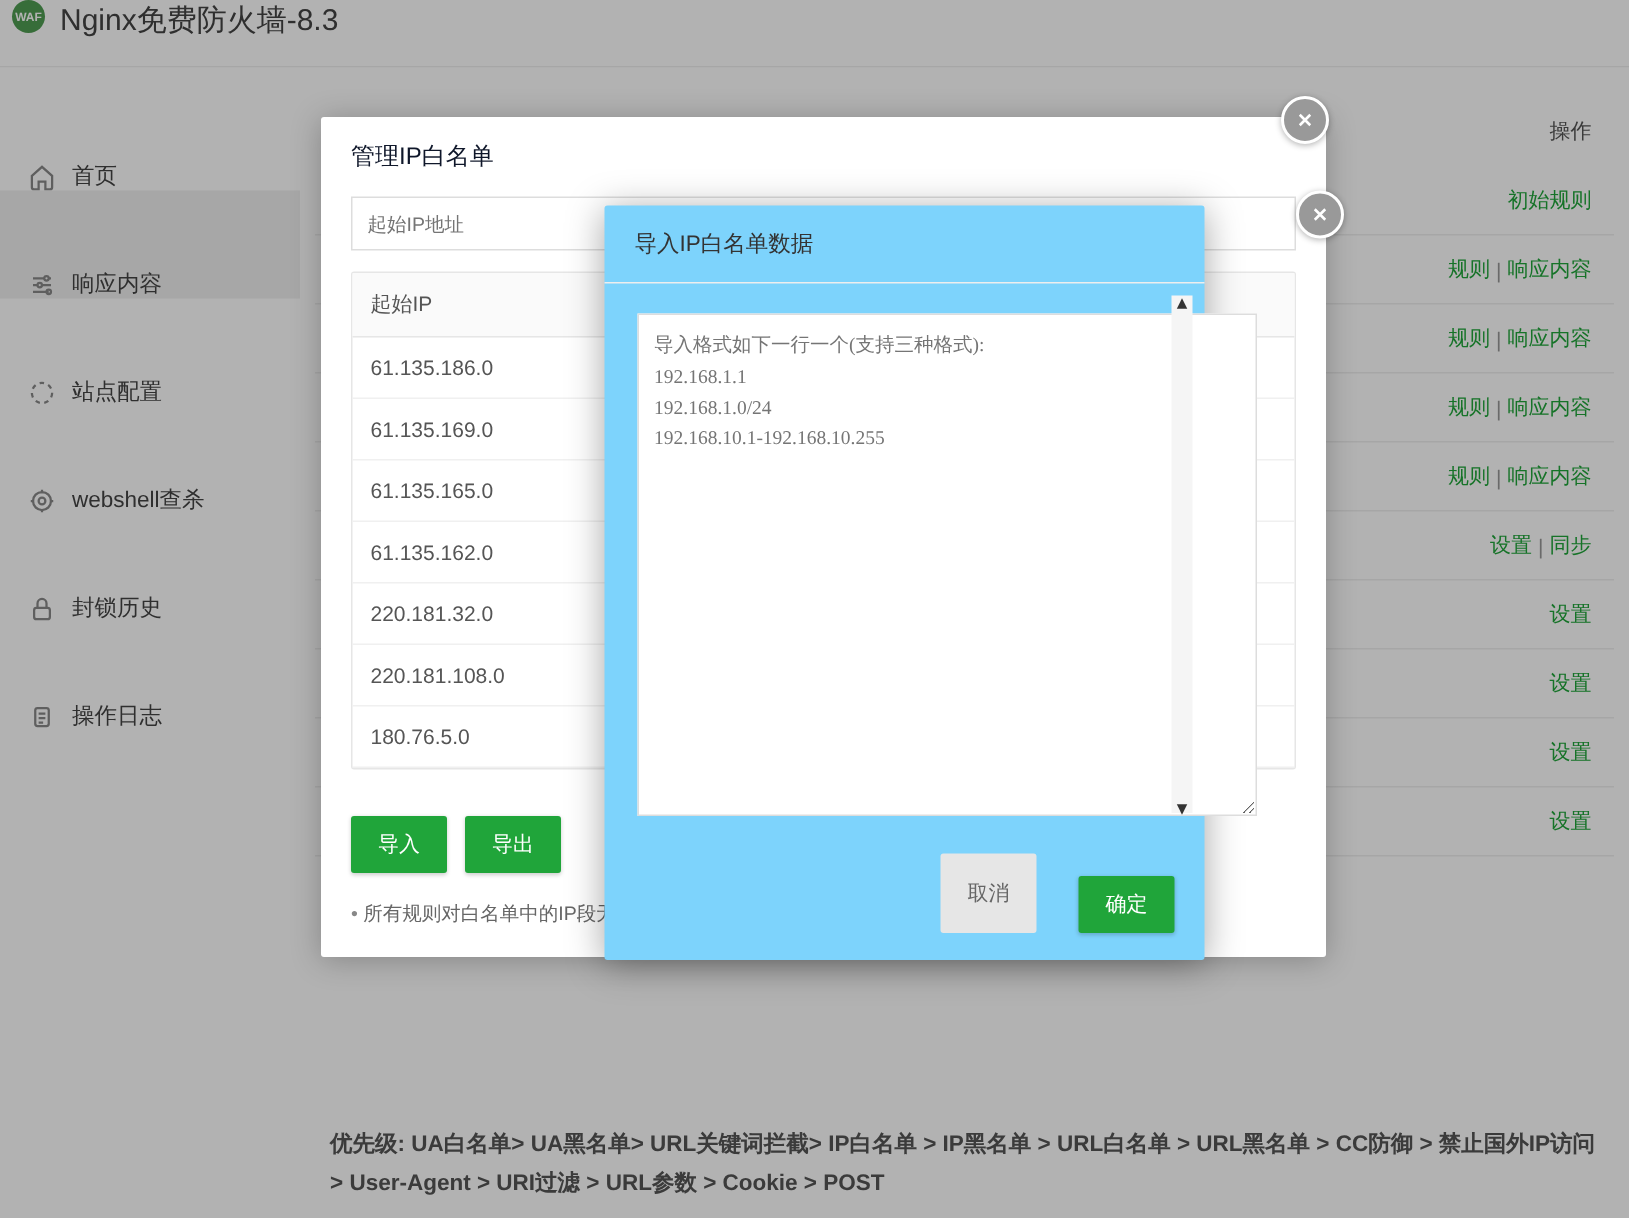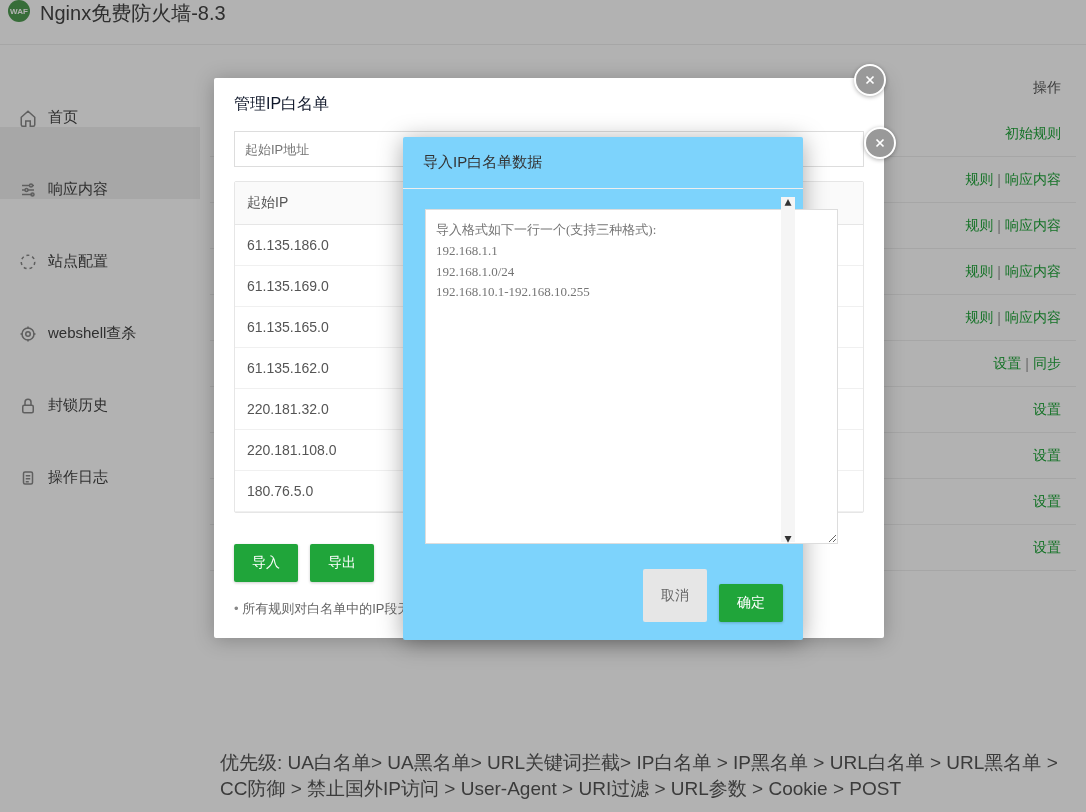--- a/index.html
+++ b/index.html
@@ -15,21 +15,21 @@
 .nav-item.active { background: #f0f0f0; }
 .nav-item .icon { width: 20px; margin-right: 10px; color: #888; display:flex; align-items:center; justify-content:center; }
 
 .main { flex: 1; background: #fff; padding: 20px 10px 0 10px; position: relative; overflow:hidden;}
 .row-op { display: flex; justify-content: flex-end; align-items: center; height: 46px; border-bottom: 1px solid #eee; color: #20a53a; padding-right: 15px; }
 .row-op a { color: #20a53a; cursor:pointer; }
 .row-op .sep { color: #999; margin: 0 4px; }
 .op-header { font-weight: normal; color: #555; text-align:right; padding-right:15px; height:46px; display:flex; align-items:center; justify-content:flex-end;}
 
 .footer-notes { position:absolute; bottom: 10px; left: 20px; right: 10px; }
-.footer-notes div { color: #555; font-size: 19px; line-height: 26px; }
+.footer-notes div { color: #555; font-size: 15px; line-height: 26px; font-weight: bold; }
 
 .overlay { position:absolute; inset:0; background: rgba(0,0,0,0.3); }
 
 .modal1 { position:absolute; left: 214px; top: 78px; width: 670px; background:#fff; box-shadow: 0 2px 20px rgba(0,0,0,0.25); border-radius:2px; }
 .modal1 .m1-title { padding: 16px 20px; font-size: 16px; color: #0f172a; }
 .modal1 .m1-body { padding: 0 20px 20px 20px; }
 .ip-input { width: 100%; height: 36px; border: 1px solid #ddd; padding: 0 10px; font-size: 13px; color: #999; margin-bottom: 14px; }
 .ip-table { border: 1px solid #e6e6e6; border-radius:2px; }
 .ip-th { padding: 12px 12px; font-size: 14px; color: #555; border-bottom:1px solid #e6e6e6; background:#fafafa;}
 .ip-td { padding: 12px 12px; font-size: 14px; color: #555; border-bottom:1px solid #f0f0f0; }
@@ -43,21 +43,21 @@
 .close1 { top: 64px; left: 854px; }
 .close2 { top: 127px; left: 864px; }
 
 .modal2 { position:absolute; left: 403px; top: 137px; width: 400px; background:#7dd3fc; box-shadow: 0 3px 25px rgba(0,0,0,0.35); border-radius:2px; z-index: 10; }
 .modal2 .m2-title { padding: 16px 20px; font-size: 15px; color: #333; border-bottom: 1px solid #eee; }
 .modal2 .m2-body { padding: 20px 22px 10px 22px; position: relative;}
 .m2-textarea { width: 413px; height: 335px; border: 1px solid #ddd; padding: 10px; font-size: 13px; color: #999; font-family: Liberation Serif, serif; resize: both; line-height:1.6; }
 .m2-scrollbar { position:absolute; right: 8px; top: 8px; width: 14px; height: 345px; background:#f5f5f5; }
 .m2-scrollbar .thumb-top { position:absolute; top:0; height:8px; width:100%; display:flex; align-items:center; justify-content:center; }
 .m2-scrollbar .thumb-bot { position:absolute; bottom:0; height:8px; width:100%; display:flex; align-items:center; justify-content:center;}
-.m2-btns { display:flex; justify-content:flex-end; gap: 12px; padding: 12px 20px 18px 20px; }
+.m2-btns { display:flex; justify-content:flex-end; gap: 28px; padding: 12px 20px 18px 20px; }
 .btn-grey { background: #e6e6e6; color:#666; border:none; padding: 9px 18px; font-size:14px; cursor:pointer; border-radius:2px;}
 
 </style>
 </head>
 <body>
 
 <div class="topbar">
   <div class="waf-badge">WAF</div>
   <div class="app-title">Nginx免费防火墙-8.3</div>
 </div>

